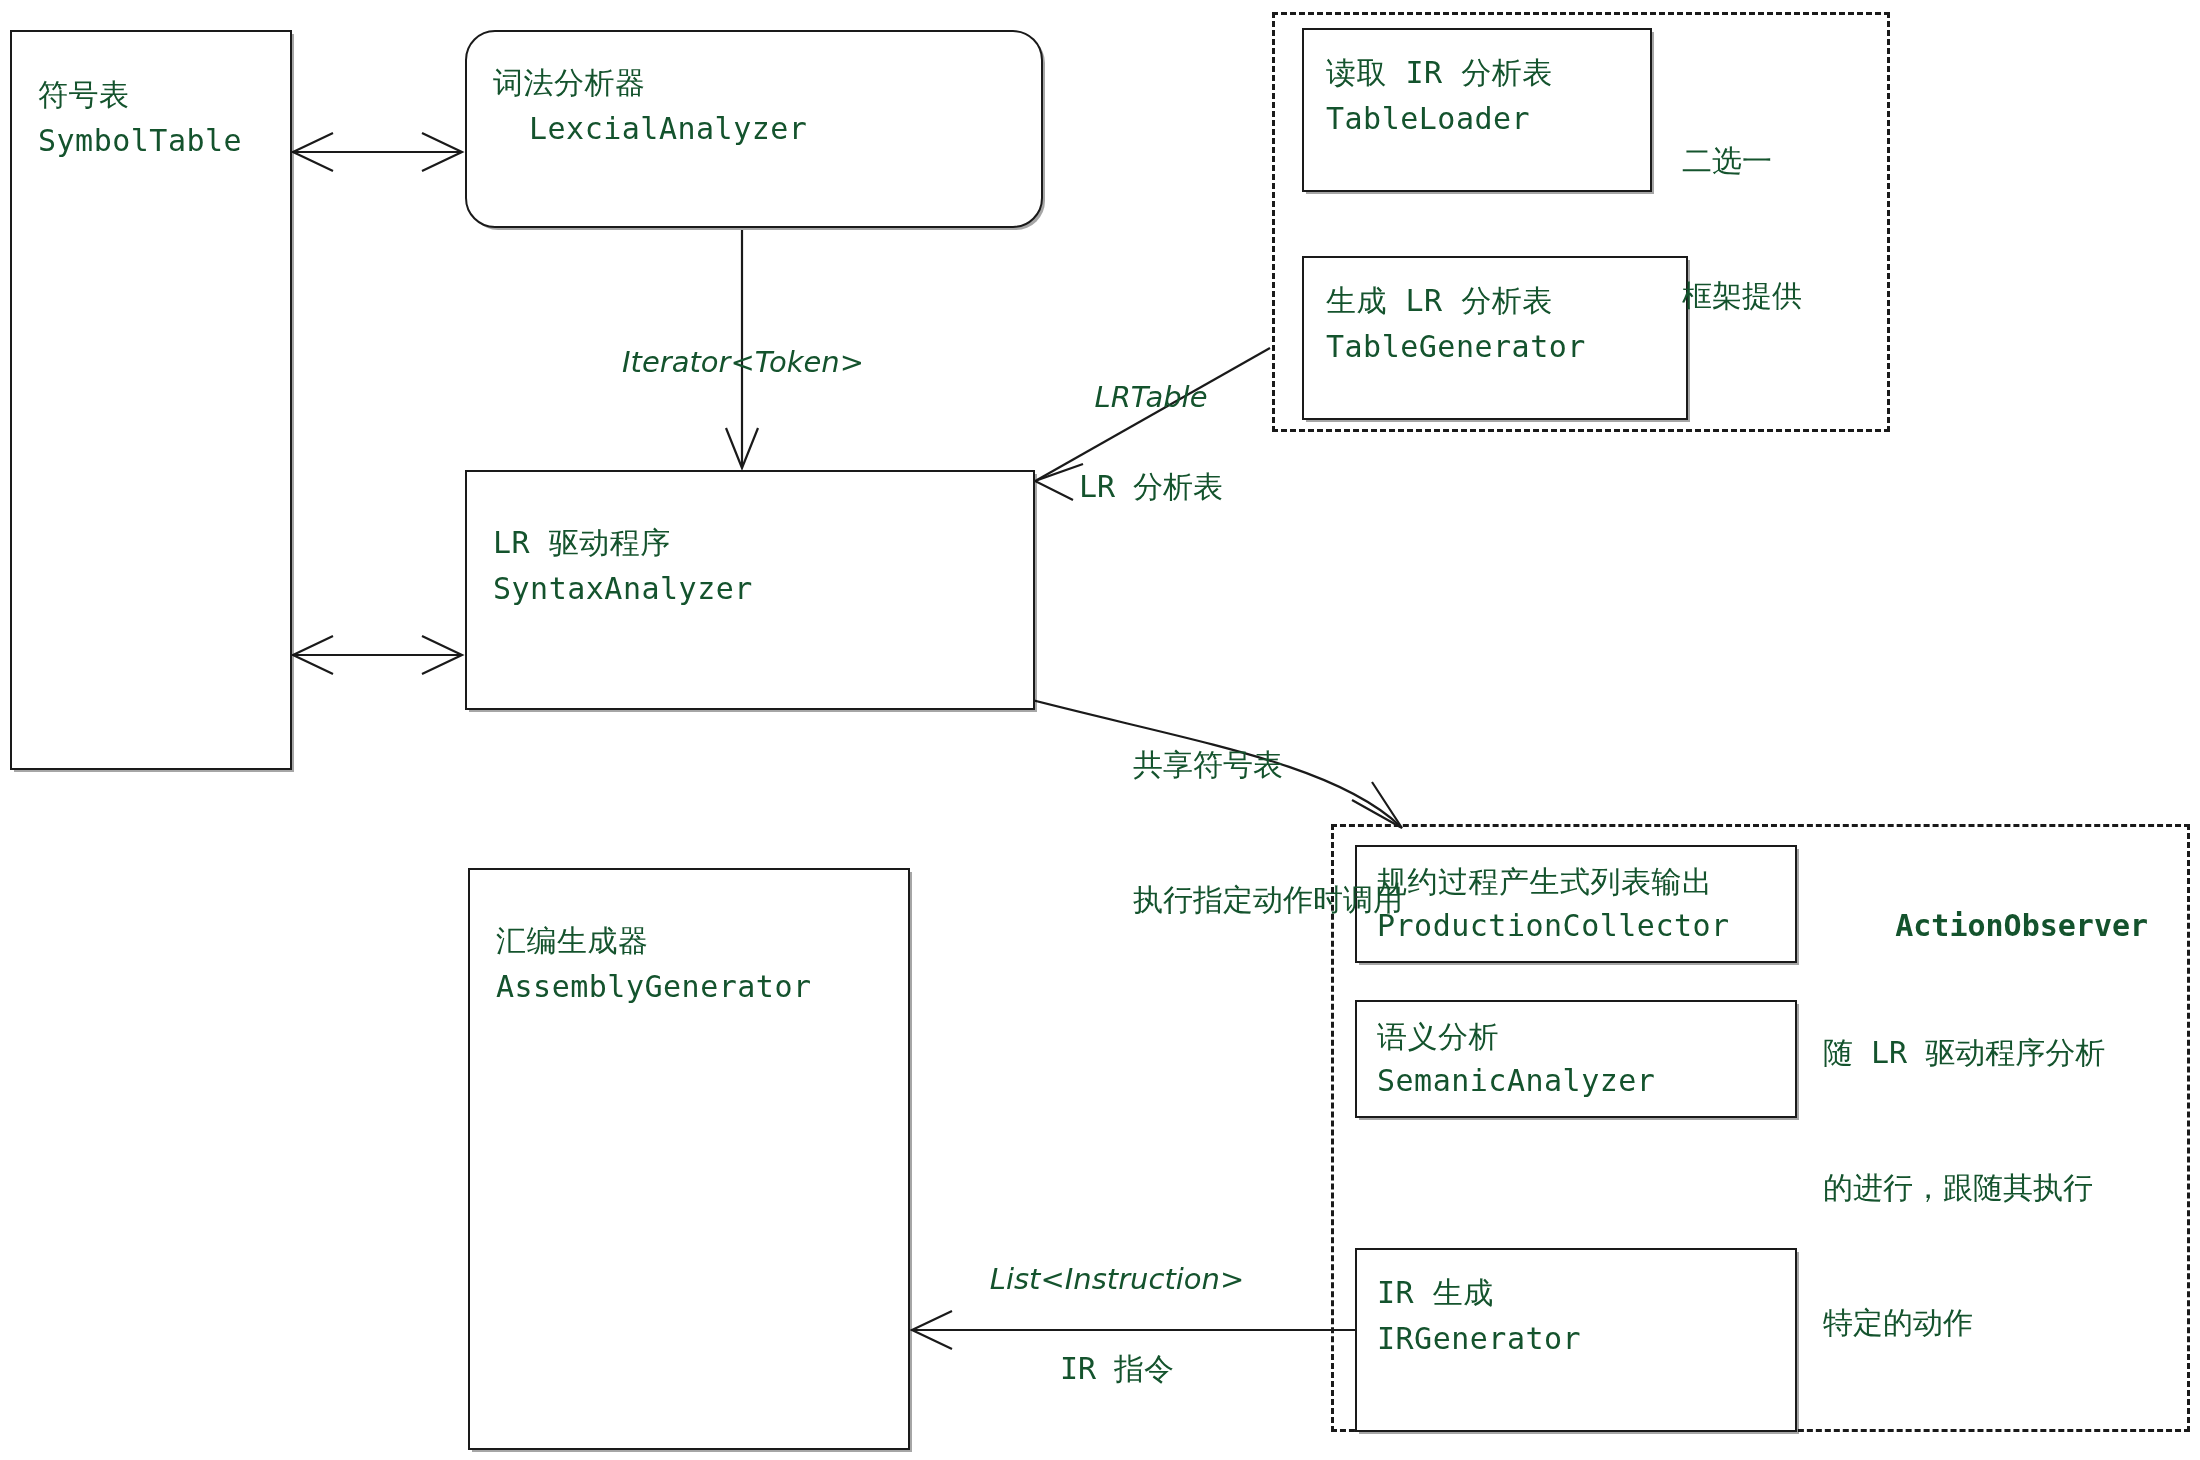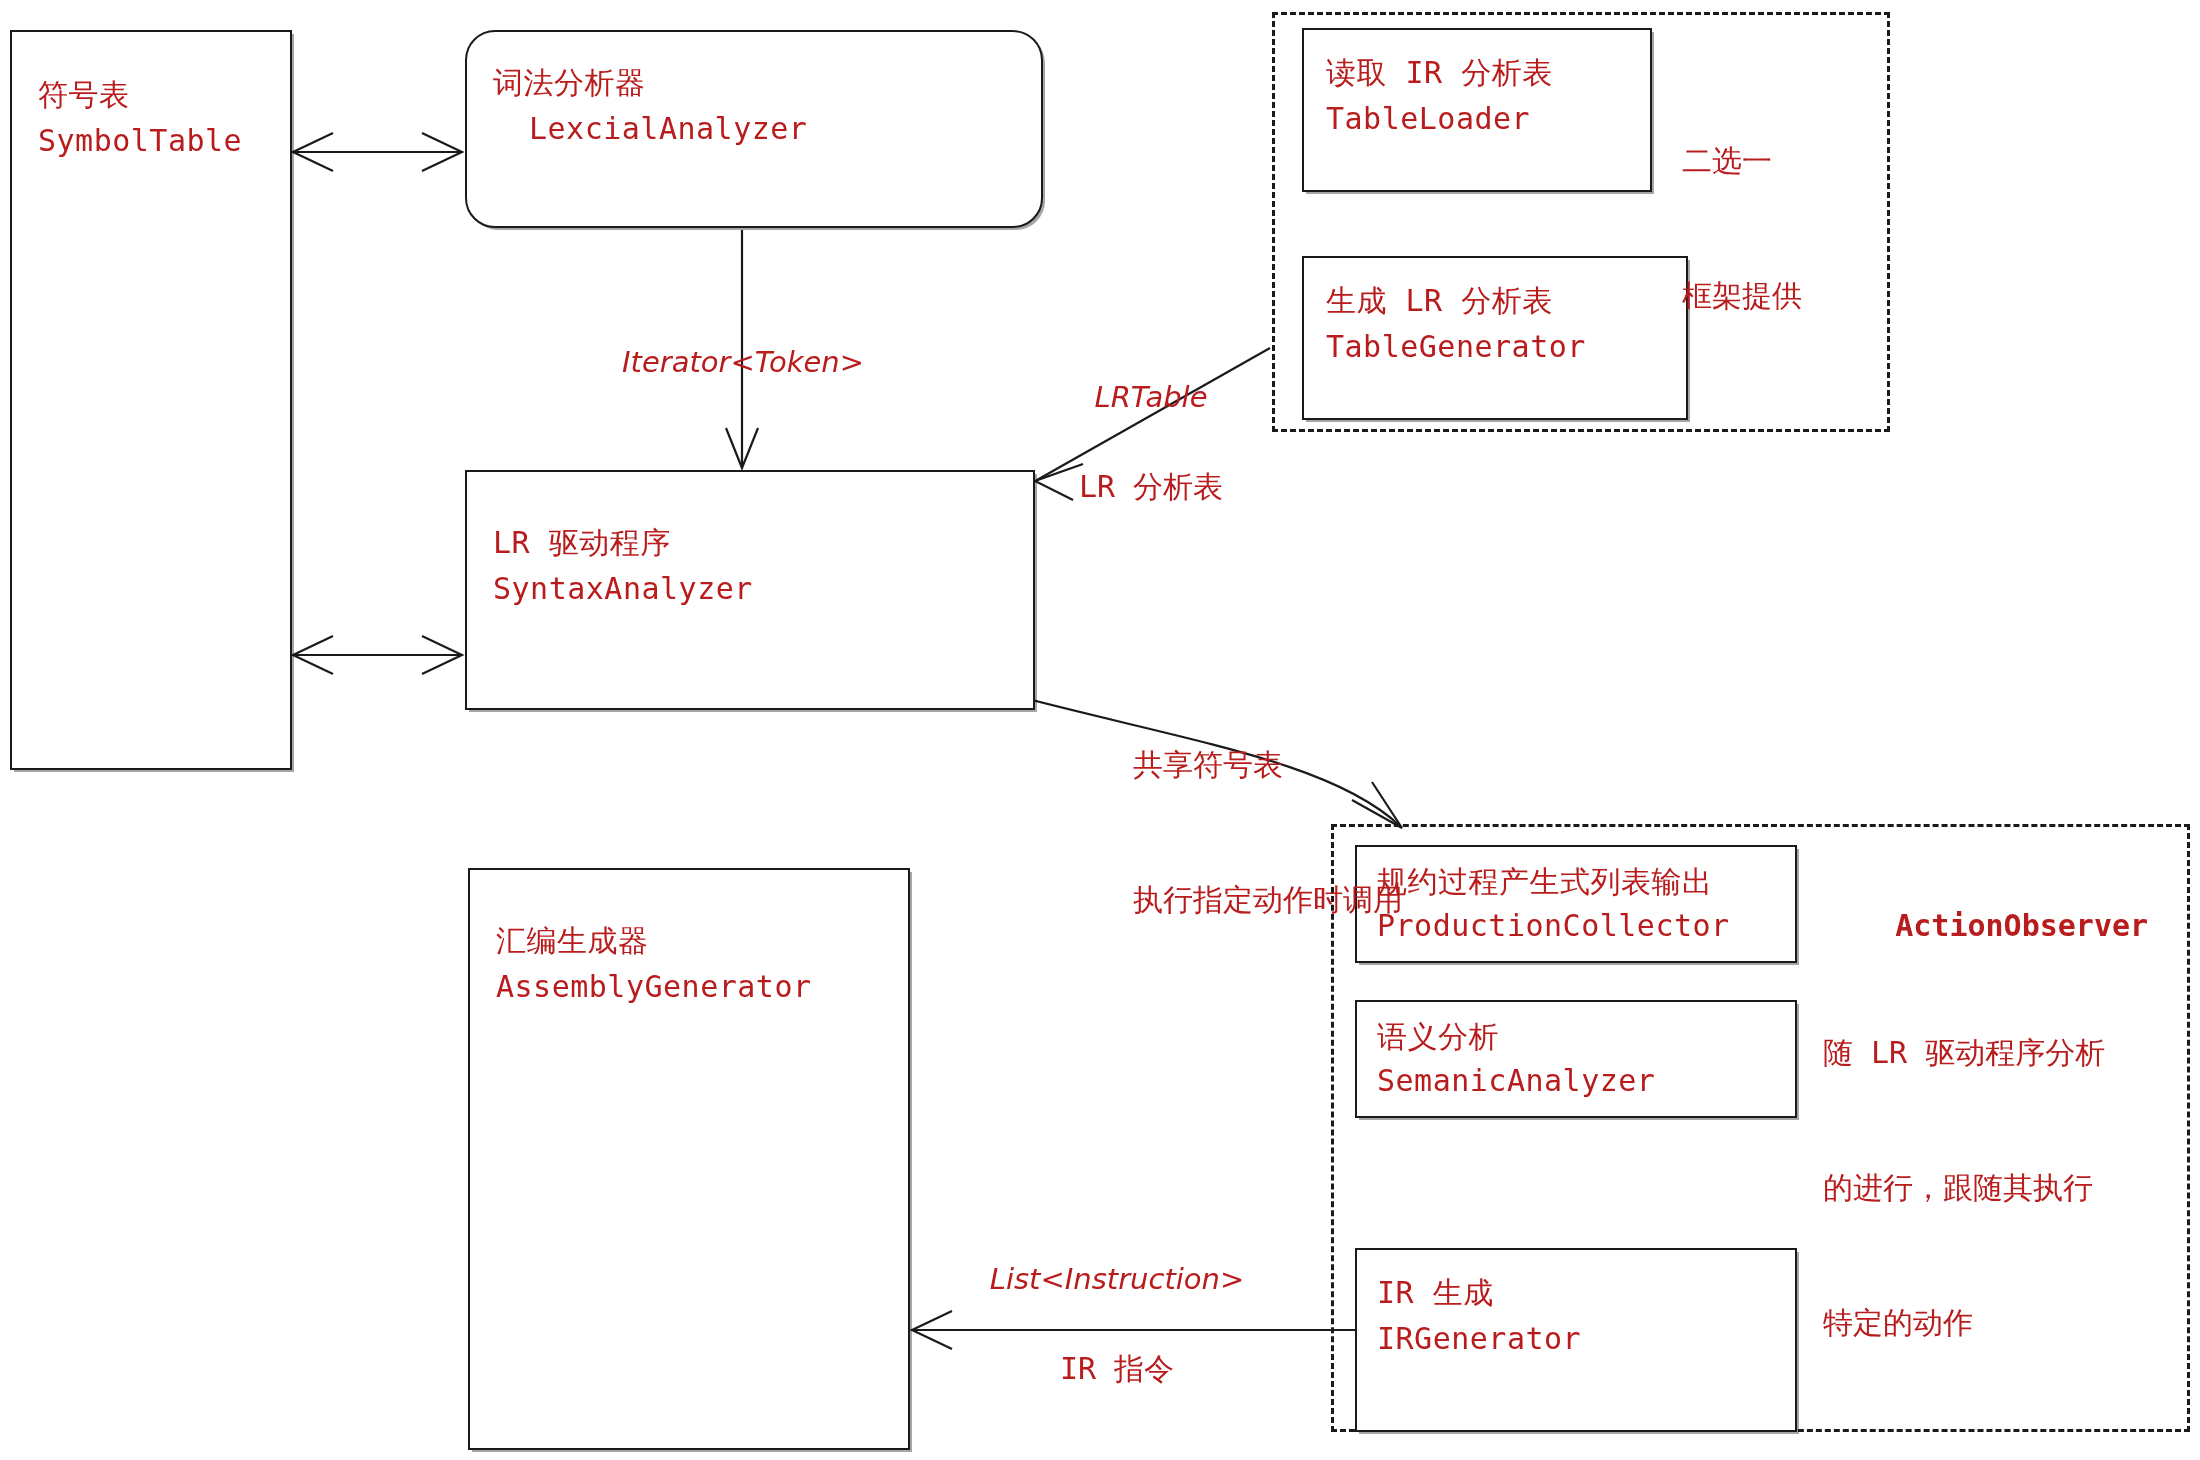--- a/index.html
+++ b/index.html
@@ -8,21 +8,21 @@
     padding: 0;
     background: #ffffff;
   }
   #canvas {
     position: relative;
     width: 2200px;
     height: 1460px;
     background: #ffffff;
     overflow: hidden;
     font-family: "DejaVu Sans Mono", "Liberation Mono", monospace;
-    color: #b91c1c;
+    color: #14532d;
   }
   
   .node {
     position: absolute;
     box-sizing: border-box;
     border: 2px solid #1a1a1a;
     background: #ffffff;
     box-shadow: 3px 3px 0 -1px rgba(0,0,0,0.35);
   }
   .node .node-text {

